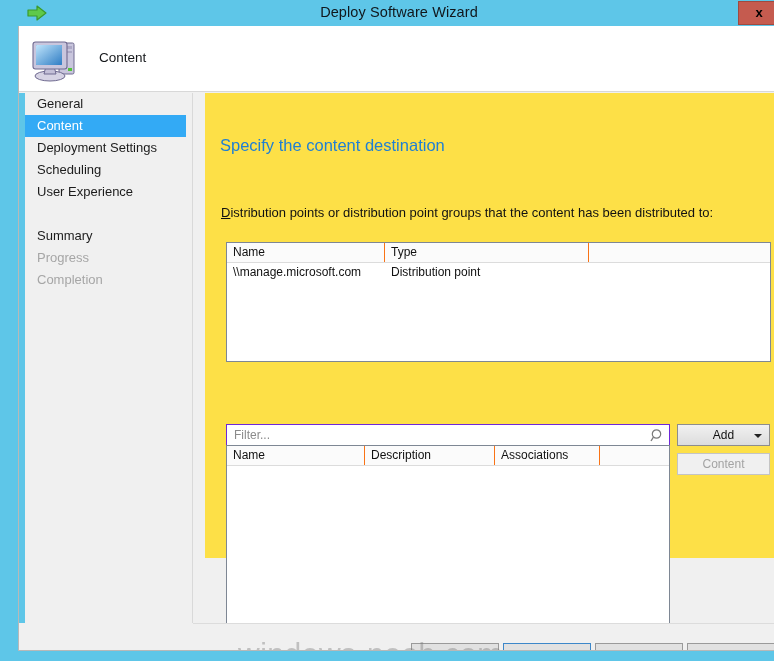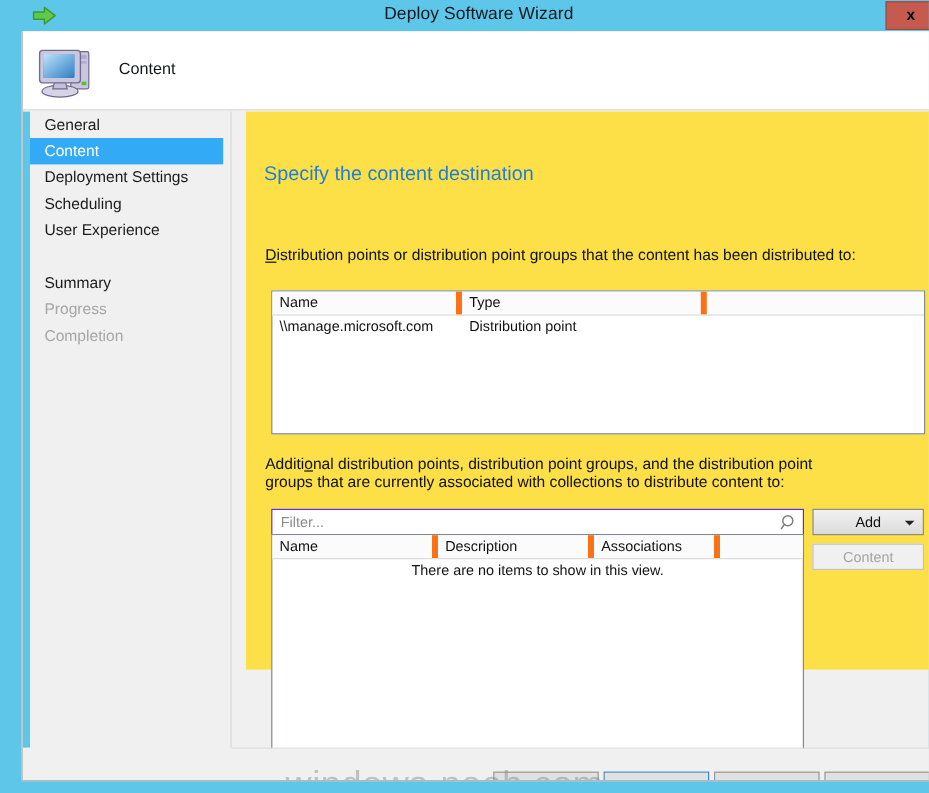--- a/index.html
+++ b/index.html
@@ -182,21 +182,21 @@
   }
   .lv-col {
     position: absolute;
     top: 0;
     height: 19px;
     line-height: 19px;
     font-size: 12px;
     color: #111;
     padding-left: 6px;
     box-sizing: border-box;
-    border-right: 5px solid #f97316;
+    border-right: 1px solid #f97316;
     overflow: hidden;
     white-space: nowrap;
     cursor: pointer;
   }
   .lv-row {
     position: relative;
     height: 18px;
   }
   .lv-cell {
     position: absolute;
@@ -405,40 +405,38 @@
           <div class="lv-col" style="left:0;   width:158px;">Name</div>
           <div class="lv-col" style="left:158px; width:204px;">Type</div>
           <div class="lv-col" style="left:362px; width:181px; border-right:none;"></div>
         </div>
         <div class="lv-row">
           <div class="lv-cell" style="left:0;   width:158px;">\\manage.microsoft.com</div>
           <div class="lv-cell" style="left:158px; width:204px;">Distribution point</div>
         </div>
       </div>
 
-      <div class="field-label" id="label-additional"><span>Additi</span><span class="accel">o</span><span>nal distribution points, distribution point groups, and the distribution point groups that are currently associated with collections to distribute content to:</span></div>
 
       <div id="filter-box">
         <input id="filter-input" type="text" placeholder="Filter..." style="">
         <div id="search-icon">
           <svg width="15" height="15" viewBox="0 0 15 15">
             <circle cx="6.5" cy="6" r="4.2" fill="none" stroke="#7a7a7a" stroke-width="1.2"></circle>
             <line x1="3.4" y1="9.2" x2="1" y2="13" stroke="#7a7a7a" stroke-width="1.3"></line>
           </svg>
         </div>
       </div>
 
       <div id="listview-additional">
         <div class="lv-header">
           <div class="lv-col" style="left:0;   width:138px;">Name</div>
           <div class="lv-col" style="left:138px; width:130px;">Description</div>
           <div class="lv-col" style="left:268px; width:105px;">Associations</div>
           <div class="lv-col" style="left:373px; width:69px; border-right:none;"></div>
         </div>
-        <div id="empty-message">There are no items to show in this view.</div>
       </div>
 
       <div class="side-button" id="add-button">
         <span>Add</span>
         <span id="add-caret"></span>
       </div>
       <div class="side-button" id="remove-button">Content</div>
 
     </div>
 

